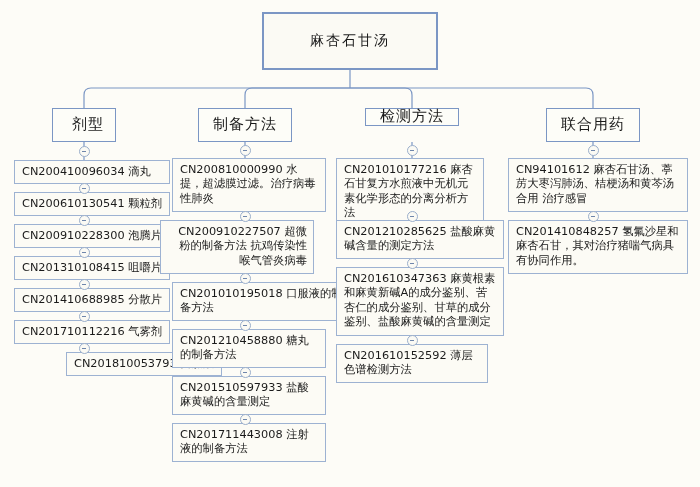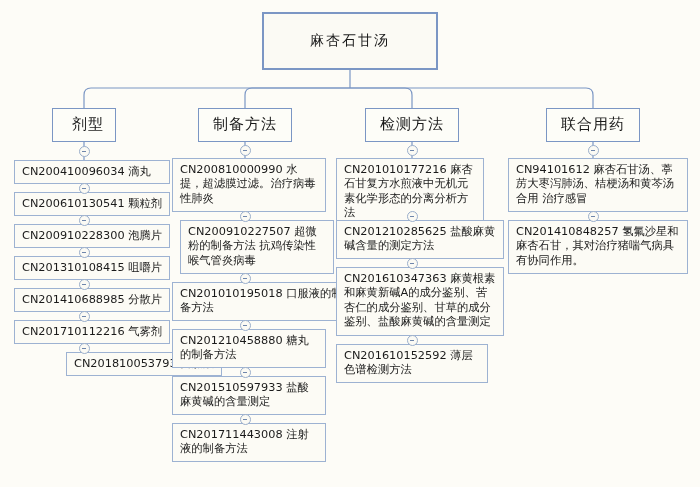--- a/index.html
+++ b/index.html
@@ -118,42 +118,42 @@
       <div class="toggle" style="left: 79px; top: 279px;"></div>
       <div class="toggle" style="left: 79px; top: 311px;"></div>
       <div class="toggle" style="left: 79px; top: 343px;"></div>
       <div class="toggle" style="left: 79px; top: 146px;"></div>
       <div class="node cat" style="left: 198px; top: 108px; width: 94px; height: 34px;">
         <span>制备方法</span>
       </div>
       <div class="node leaf multi" style="left: 172px; top: 158px; width: 154px; min-height: 54px;">
         <span class="leaf-txt">CN200810000990 水提，超滤膜过滤。治疗病毒性肺炎</span>
       </div>
-      <div class="node leaf multi" style="left: 180px; top: 220px; width: 154px; min-height: 54px;">
+      <div class="node leaf multi" style="left: 160px; top: 220px; width: 154px; min-height: 54px; text-align: right;">
         <span class="leaf-txt">CN200910227507 超微粉的制备方法 抗鸡传染性喉气管炎病毒</span>
       </div>
       <div class="node leaf multi" style="left: 172px; top: 282px; width: 182px; min-height: 39px;">
         <span class="leaf-txt">CN201010195018 口服液的制备方法</span>
       </div>
       <div class="node leaf multi" style="left: 172px; top: 329px; width: 154px; min-height: 39px; justify-content: flex-end;">
         <span class="leaf-txt">CN201210458880 糖丸的制备方法</span>
       </div>
       <div class="node leaf multi" style="left: 172px; top: 376px; width: 154px; min-height: 39px;">
         <span class="leaf-txt">CN201510597933 盐酸麻黄碱的含量测定</span>
       </div>
       <div class="node leaf multi" style="left: 172px; top: 423px; width: 154px; min-height: 39px;">
         <span class="leaf-txt">CN201711443008 注射液的制备方法</span>
       </div>
       <div class="toggle" style="left: 240px; top: 211px;"></div>
       <div class="toggle" style="left: 240px; top: 273px;"></div>
       <div class="toggle" style="left: 240px; top: 320px;"></div>
       <div class="toggle" style="left: 240px; top: 367px;"></div>
       <div class="toggle" style="left: 240px; top: 414px;"></div>
       <div class="toggle" style="left: 240px; top: 145px;"></div>
-      <div class="node cat" style="left: 365px; top: 108px; width: 94px; height: 34px;">
+      <div class="node cat" style="left: 365px; top: 108px; width: 94px; height: 18px;">
         <span>检测方法</span>
       </div>
       <div class="node leaf multi" style="left: 336px; top: 158px; width: 148px; min-height: 54px;">
         <span class="leaf-txt">CN201010177216 麻杏石甘复方水煎液中无机元素化学形态的分离分析方法</span>
       </div>
       <div class="node leaf multi" style="left: 336px; top: 220px; width: 168px; min-height: 39px;">
         <span class="leaf-txt">CN201210285625 盐酸麻黄碱含量的测定方法</span>
       </div>
       <div class="node leaf multi" style="left: 336px; top: 267px; width: 168px; min-height: 69px;">
         <span class="leaf-txt">CN201610347363 麻黄根素和麻黄新碱A的成分鉴别、苦杏仁的成分鉴别、甘草的成分鉴别、盐酸麻黄碱的含量测定</span>

